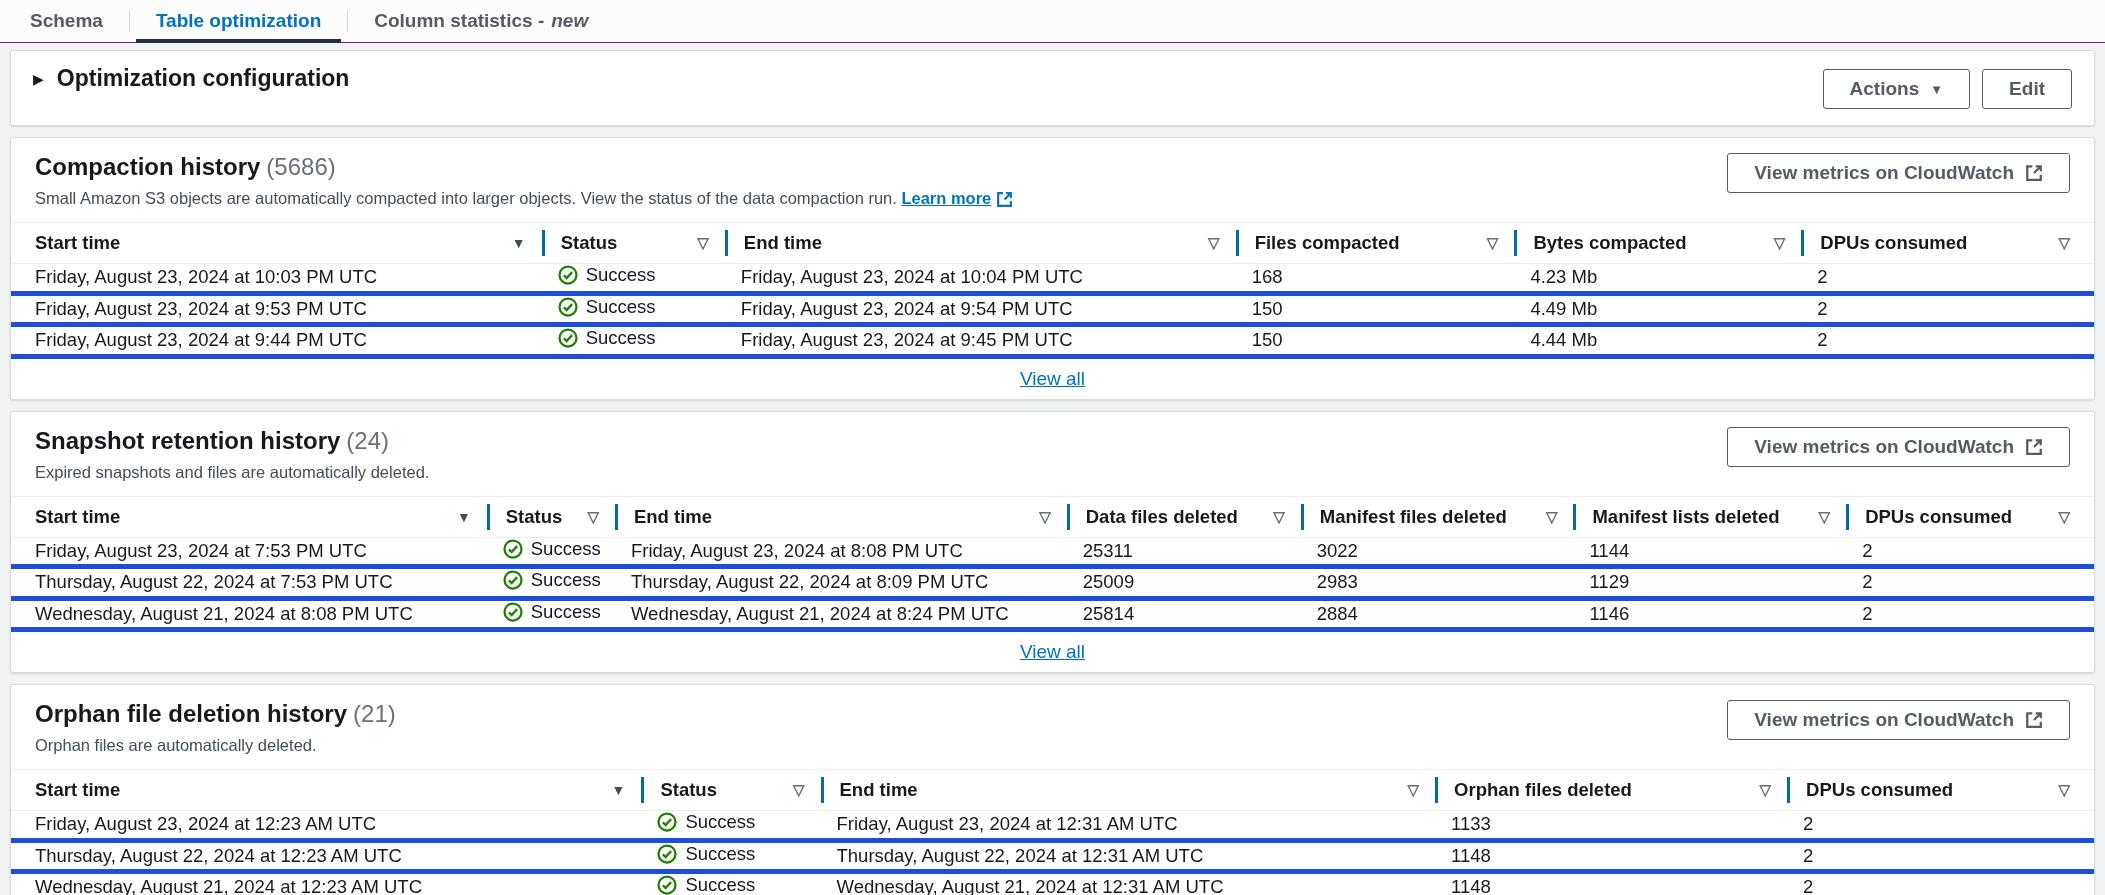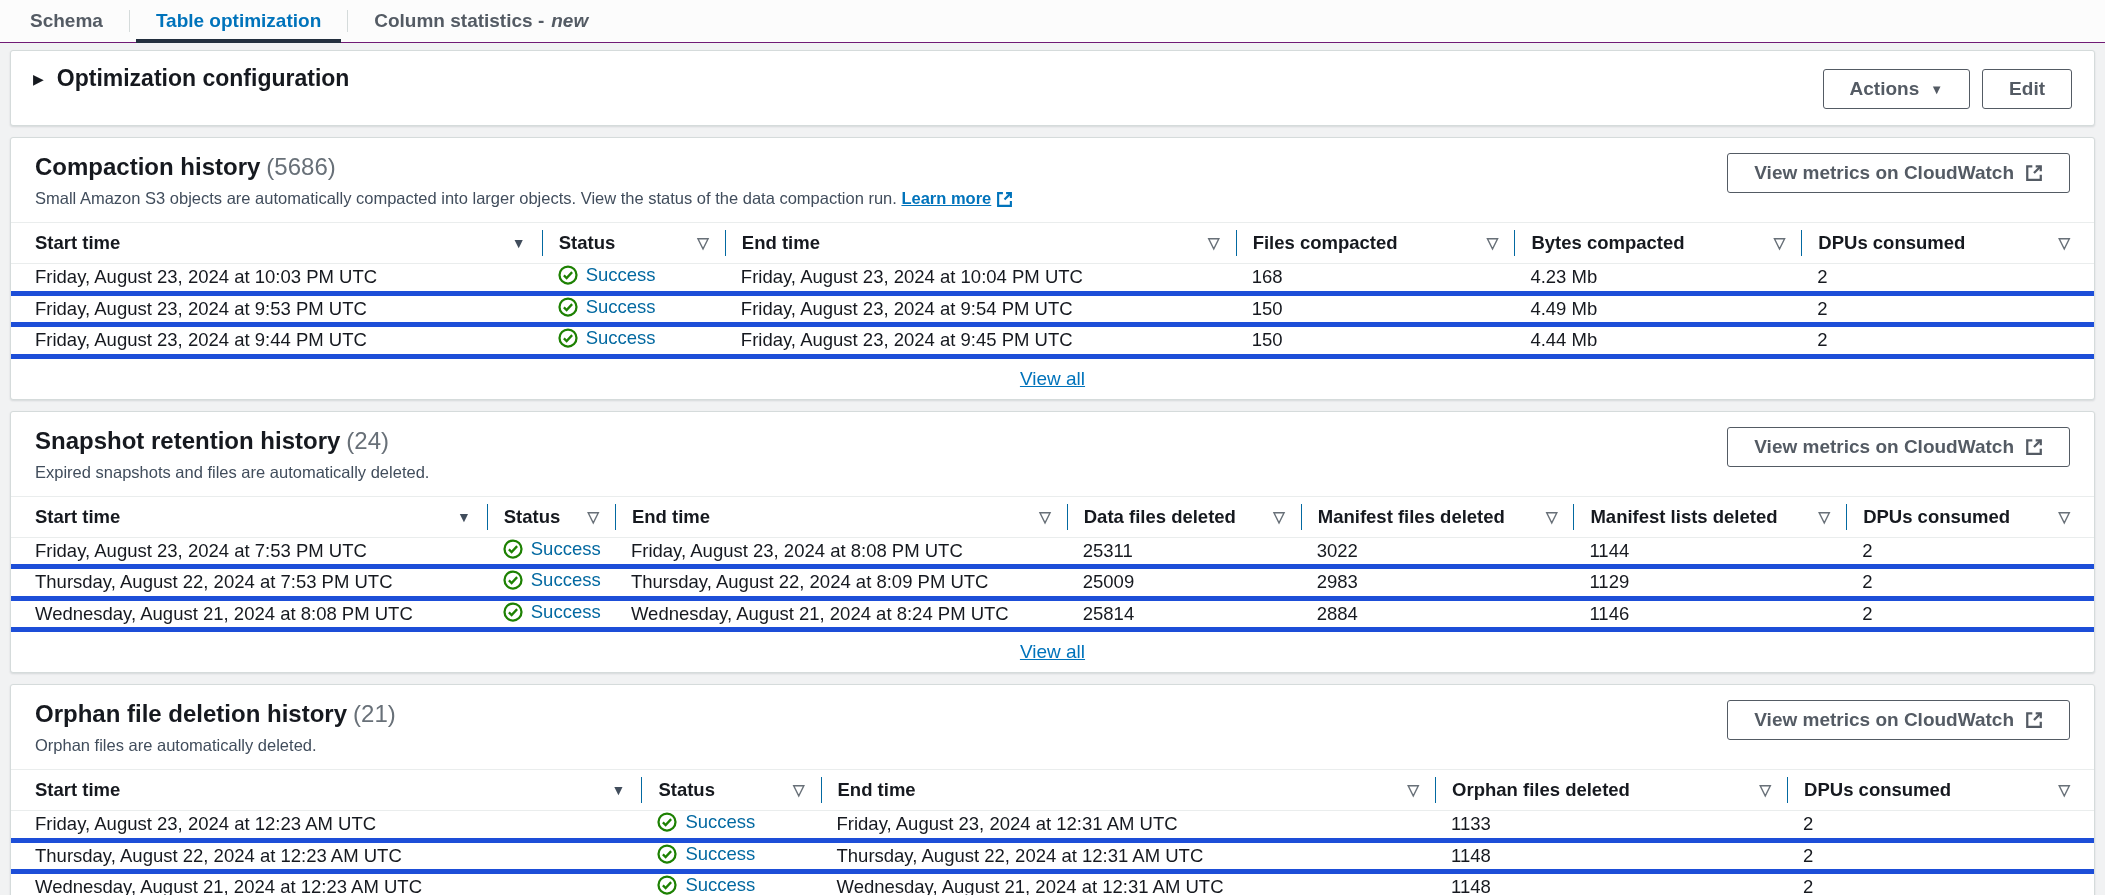--- a/index.html
+++ b/index.html
@@ -70,31 +70,31 @@
     border-top: 1px solid #eaeded; border-bottom: 1px solid #eaeded;
     padding: 0 24px; margin-top: 4px;
   }
   .th {
     display: flex; align-items: center; justify-content: space-between;
     height: 26px; font-size: 18.5px; font-weight: bold; color: #16191f;
     padding: 0 16px; cursor: pointer; flex: 0 0 auto;
   }
   .th:first-child { padding-left: 0; }
   .th:last-child { padding-right: 0; }
-  .th + .th { border-left: 1px solid #0369a1; }
+  .th + .th { border-left: 3px solid #0369a1; }
   .sort-icon { font-size: 14px; color: #414d5c; margin-left: 10px; }
   .filter-icon { font-size: 15px; color: #687078; margin-left: 10px; }
   .tr {
     display: flex; align-items: center; height: 31.5px;
     border-bottom: 5px solid #1d4ed8; padding: 0 24px; font-size: 18.5px;
   }
   .td { padding: 0 16px; white-space: nowrap; overflow: hidden; flex: 0 0 auto; }
   .td:first-child { padding-left: 0; }
   .td:last-child { padding-right: 0; }
-  .status-badge { display: inline-flex; align-items: center; gap: 8px; color: #0369a1; font-size: 18.5px; }
+  .status-badge { display: inline-flex; align-items: center; gap: 8px; color: #0f172a; font-size: 18.5px; }
   .status-badge svg { flex: 0 0 auto; }
   .view-all-row { display: flex; justify-content: center; align-items: center; height: 40px; }
   .view-all-row .link { font-size: 19px; }
 
   
   .cw0{width:24.9%} .cw1{width:9%} .cw2{width:25.1%} .cw3{width:13.7%} .cw4{width:14.1%} .cw5{width:13.2%}
   
   .sw0{width:22.2%} .sw1{width:6.3%} .sw2{width:22.2%} .sw3{width:11.5%} .sw4{width:13.4%} .sw5{width:13.4%} .sw6{width:11%}
   
   .ow0{width:29.8%} .ow1{width:8.8%} .ow2{width:30.2%} .ow3{width:17.3%} .ow4{width:13.9%}

